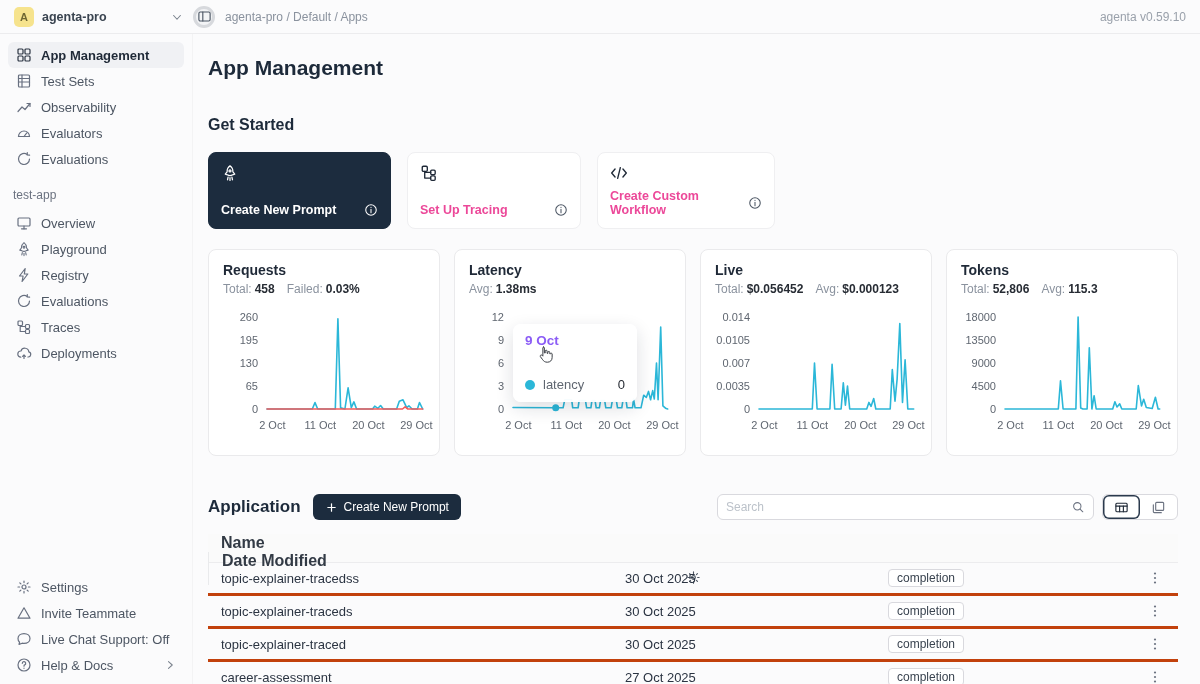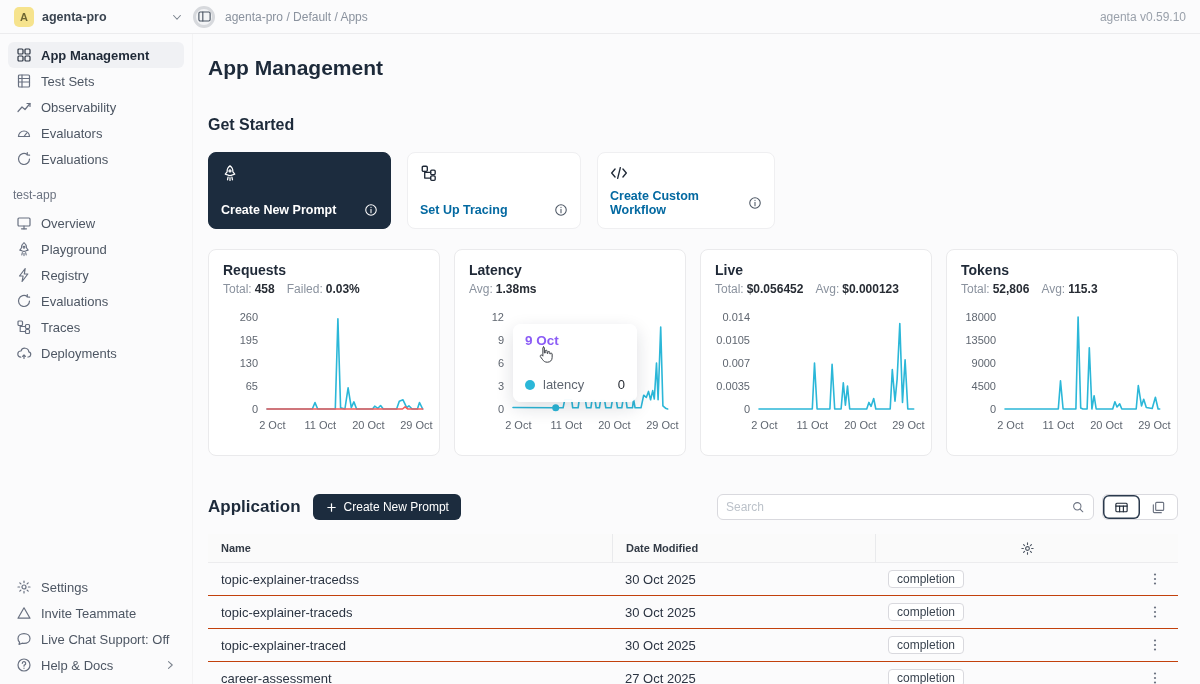--- a/index.html
+++ b/index.html
@@ -72,21 +72,21 @@
   .gs-card {
     width:183px; height:77px; border-radius:8px;
     background:#fff; border:1px solid #efeff1;
     padding:11px 12px; display:flex; flex-direction:column;
     justify-content:space-between; cursor:pointer;
   }
   .cards-row .gs-card:nth-child(2) { width:174px; }
   .cards-row .gs-card:nth-child(3) { width:178px; }
   .gs-card .top-icon { width:18px; height:18px; color:#1f2937; }
   .gs-bottom { display:flex; align-items:center; justify-content:space-between;
-               font-size:12.5px; font-weight:600; color:#0369a1; gap:6px; }
+               font-size:12.5px; font-weight:600; color:#ec4899; gap:6px; }
   .gs-bottom .info-i { width:14px; height:14px; color:#4b5563; flex:none; }
   .gs-card.dark { background:var(--navy,#1c2c3e); border-color:var(--navy,#1c2c3e); }
   .gs-card.dark .top-icon, .gs-card.dark .gs-bottom, .gs-card.dark .info-i { color:#fff; }
 
   .charts-row { display:flex; gap:14px; margin-top:20px; }
   .chart-card {
     width:232px; height:207px; background:#fff;
     border:1px solid #eaeaec; border-radius:8px; padding:12px 14px;
   }
   .cc-title { font-size:14px; font-weight:700; color:#1f2937; }
@@ -125,32 +125,32 @@
     width:37px; background:none; border:none; display:flex;
     align-items:center; justify-content:center; color:#6b7280; cursor:pointer;
   }
   .vt .icon { width:15px; height:15px; }
   .vt.selected { box-shadow:inset 0 0 0 1.5px #2b3a4d; border-radius:6px; color:#1f2937; }
 
   
   .table { margin-top:14px; }
   .thead {
     display:flex; height:29px; align-items:stretch; background:#fafafa;
-    border-bottom:1px solid #ececee; font-size:11px; font-weight:600; color:#323a45;
+    border-bottom:1px solid #ececee; font-size:16px; font-weight:600; color:#323a45;flex-direction:column;
   }
   .th { display:flex; align-items:center; padding:0 13px; }
   .col-name { width:404px; flex:none; }
   .col-date { width:263px; flex:none; }
   .col-type { width:257px; flex:none; }
   .col-actions { flex:1; justify-content:center; }
   .thead .col-date, .thead .col-type, .thead .col-actions { border-left:1px solid #e9eaec; }
   .thead .icon { width:15px; height:15px; color:#4d5663; cursor:pointer; }
   .trow {
     display:flex; height:33px; align-items:center;
-    border-bottom:1px solid #c2410c; font-size:13px; color:#2b3442; cursor:pointer;
+    border-bottom:3px solid #c2410c; font-size:13px; color:#2b3442; cursor:pointer;
   }
   .trow .cell { display:flex; align-items:center; padding:0 13px; }
   .badge {
     font-size:12px; color:#3a4450; border:1px solid #d9d9de;
     border-radius:4px; padding:1px 8px; background:#fff;
   }
   .row-menu { width:16px; height:16px; color:#6b7280; cursor:pointer; }
 
   
   .chart-tooltip {

